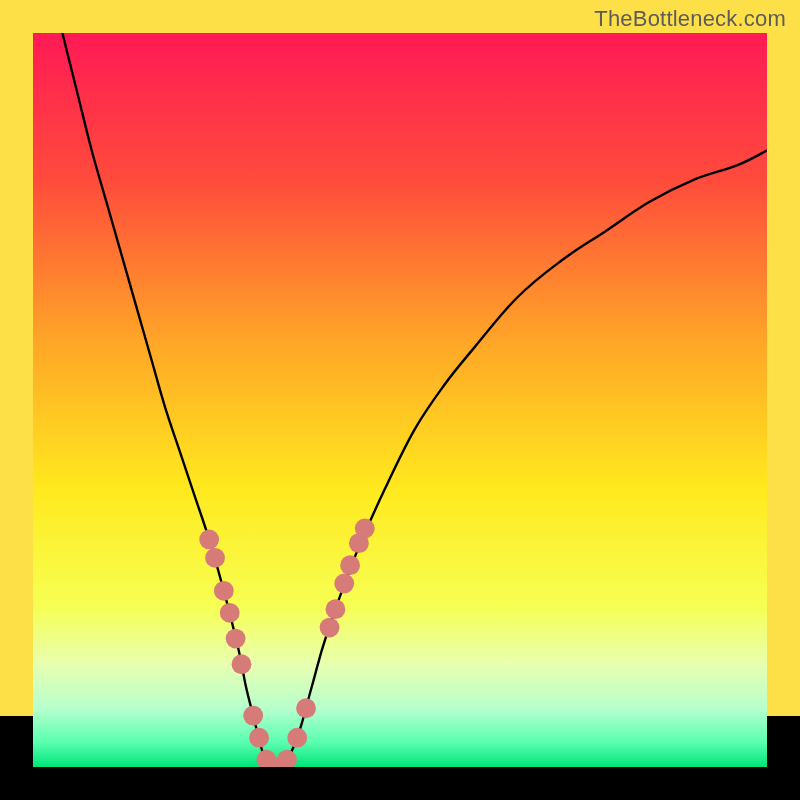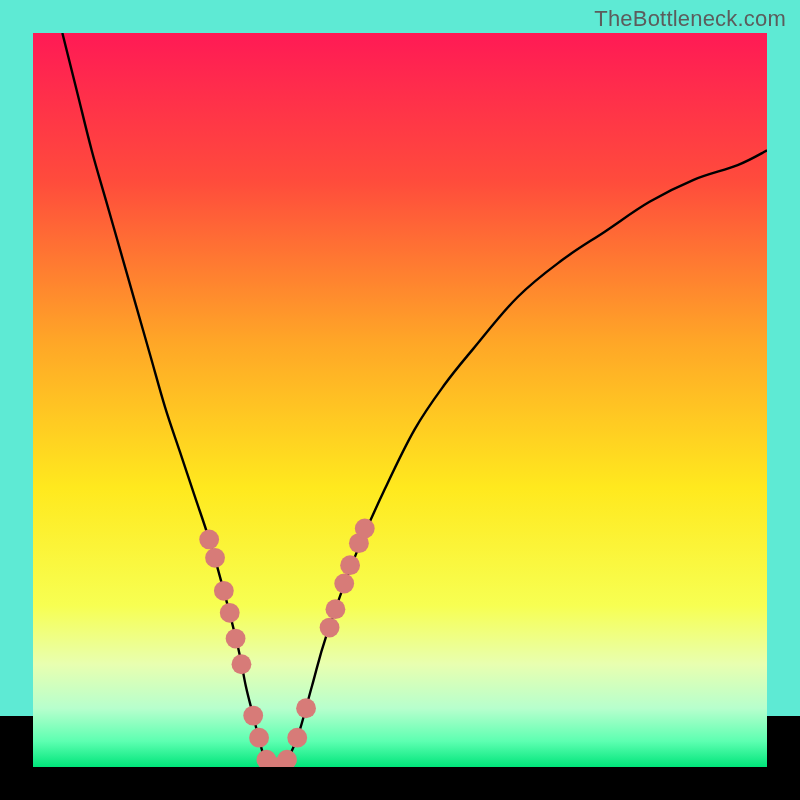--- a/index.html
+++ b/index.html
@@ -8,21 +8,21 @@
     width: 800px;
     height: 800px;
     background: #000;
     overflow: hidden;
     font-family: Arial, Helvetica, sans-serif;
   }
   .stage {
     position: relative;
     width: 800px;
     height: 716px;
-    background: #5eead4;
+    background: #fde047;
   }
   .plot-area {
     position: absolute;
     left: 33px;
     top: 33px;
     width: 734px;
     height: 734px;
     
   }
   .watermark {

